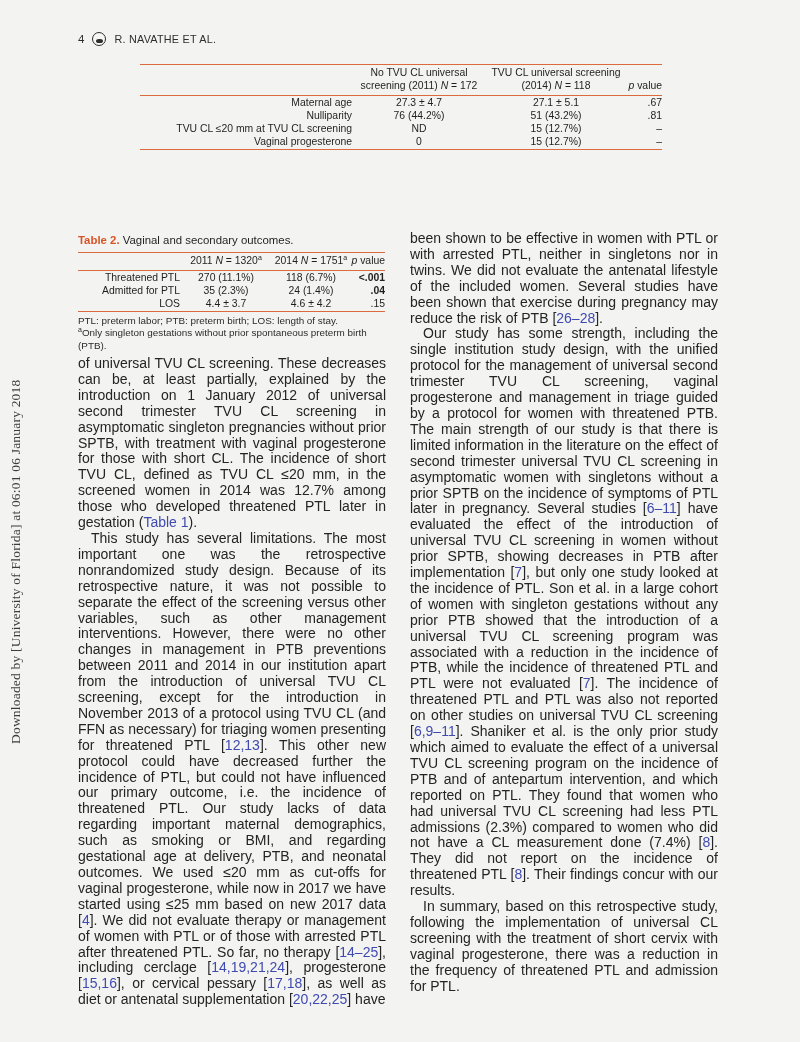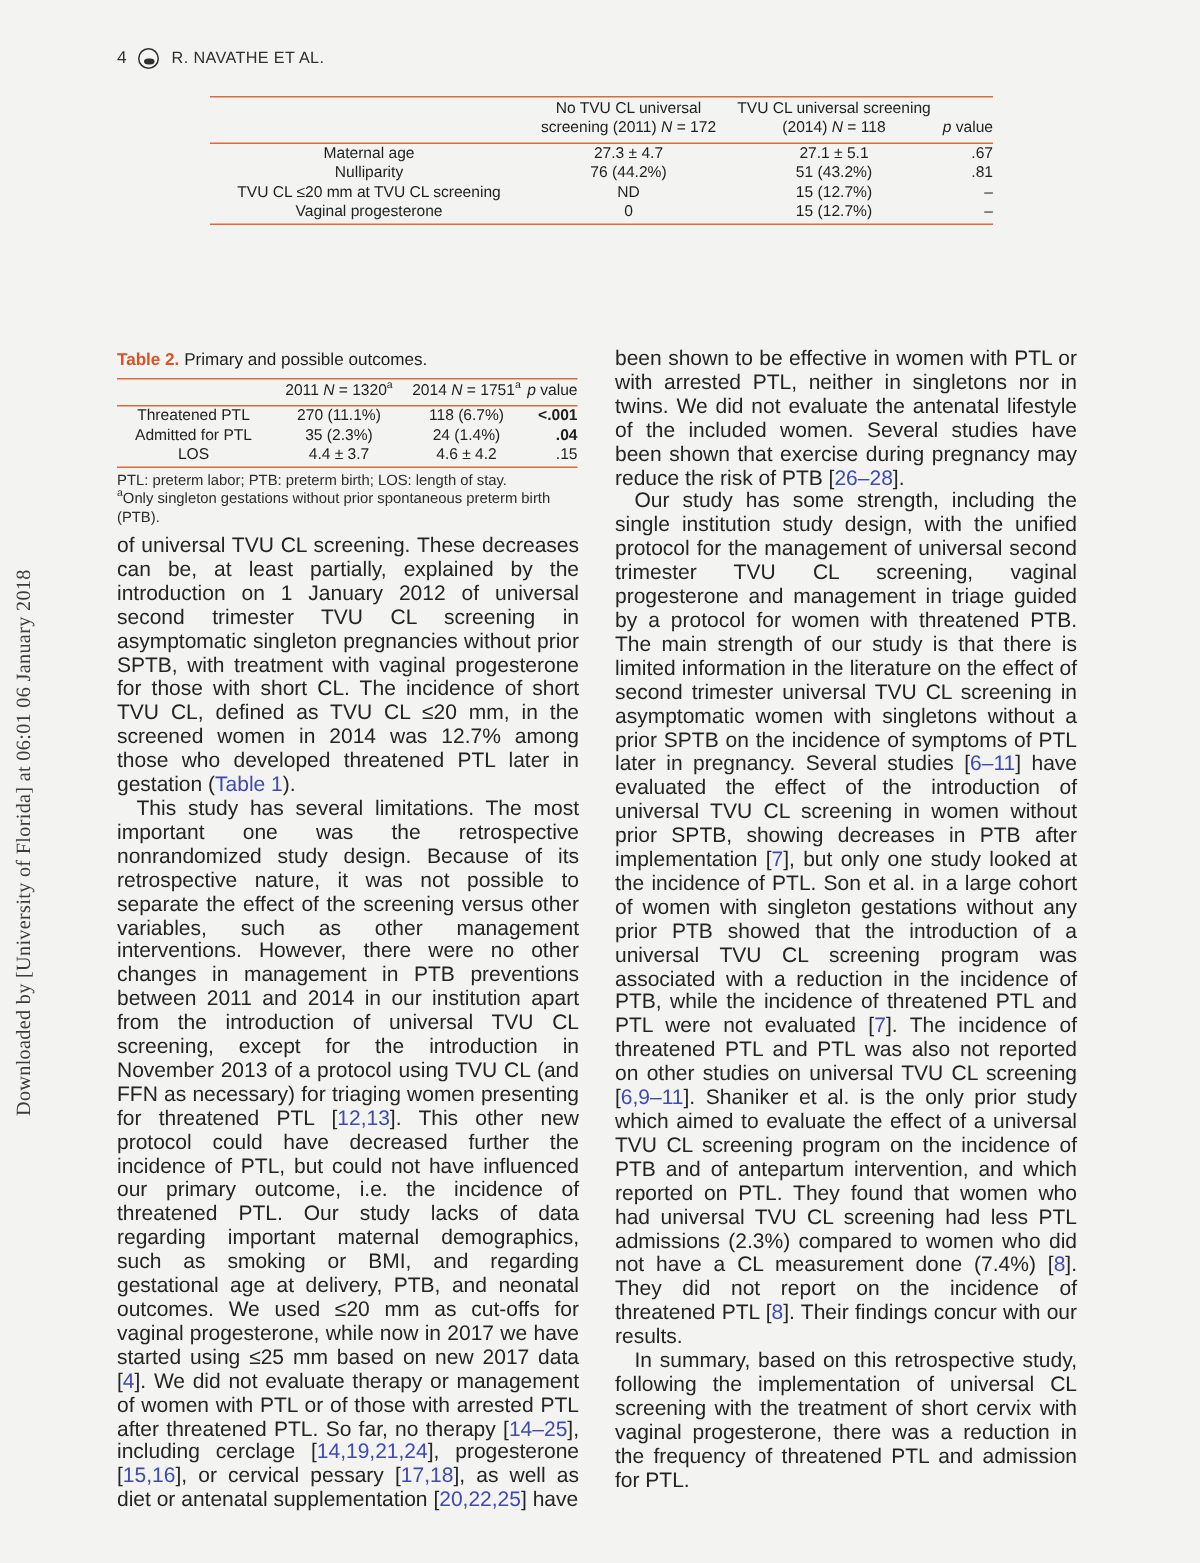--- a/index.html
+++ b/index.html
@@ -32,21 +32,21 @@
   .tblock{position:absolute;}
   .t1{left:140px;top:64px;width:522px;}
   .t2{left:78px;top:233px;width:307px;}
   .caption{margin:0 0 6px;font-size:11.4px;line-height:14.8px;text-align:justify;color:#1f1f1f;}
   .t2 .caption{text-align:left;margin-bottom:4px;}
   .tlabel{color:var(--orange);font-weight:bold;}
   table{width:100%;border-collapse:collapse;font-size:10.4px;color:#1f1f1f;
     border-top:1.7px solid var(--rule);border-bottom:1.7px solid var(--rule);}
   thead th{font-weight:normal;border-bottom:1px solid var(--rule);padding:2px 0 3px;line-height:12.6px;}
   td{padding:.5px 0;line-height:12.2px;}
-  .cl{text-align:center;}
+  .cl{text-align:right;}
   .cc{text-align:center;}
   .cr{text-align:right;vertical-align:bottom;}
   .bd{font-weight:bold;}
   .it{font-style:italic;}
   .sup{vertical-align:super;font-size:7px;line-height:0;}
   .footnote{margin:3px 0 0;font-size:9.9px;line-height:12.3px;color:#2b2b2b;text-align:left;}
 
   
   .col{position:absolute;width:308px;font-size:14px;line-height:15.9px;
     text-align:justify;color:#242424;}
@@ -110,21 +110,21 @@
           <td class="cl">Vaginal progesterone</td>
           <td class="cc">0</td>
           <td class="cc">15 (12.7%)</td>
           <td class="cr">–</td>
         </tr>
       </tbody>
     </table>
   </section>
 
   <section class="tblock t2">
-    <p class="caption"><span class="tlabel">Table 2.</span> <span>Primary and possible outcomes.</span></p>
+    <p class="caption"><span class="tlabel">Table 2.</span> <span>Vaginal and secondary outcomes.</span></p>
     <table>
       <colgroup>
           <col style="width:102px">
           <col style="width:92px">
           <col style="width:78px">
           <col style="width:35px">
         </colgroup>
       <thead>
         <tr>
           <th class="cl"></th>

